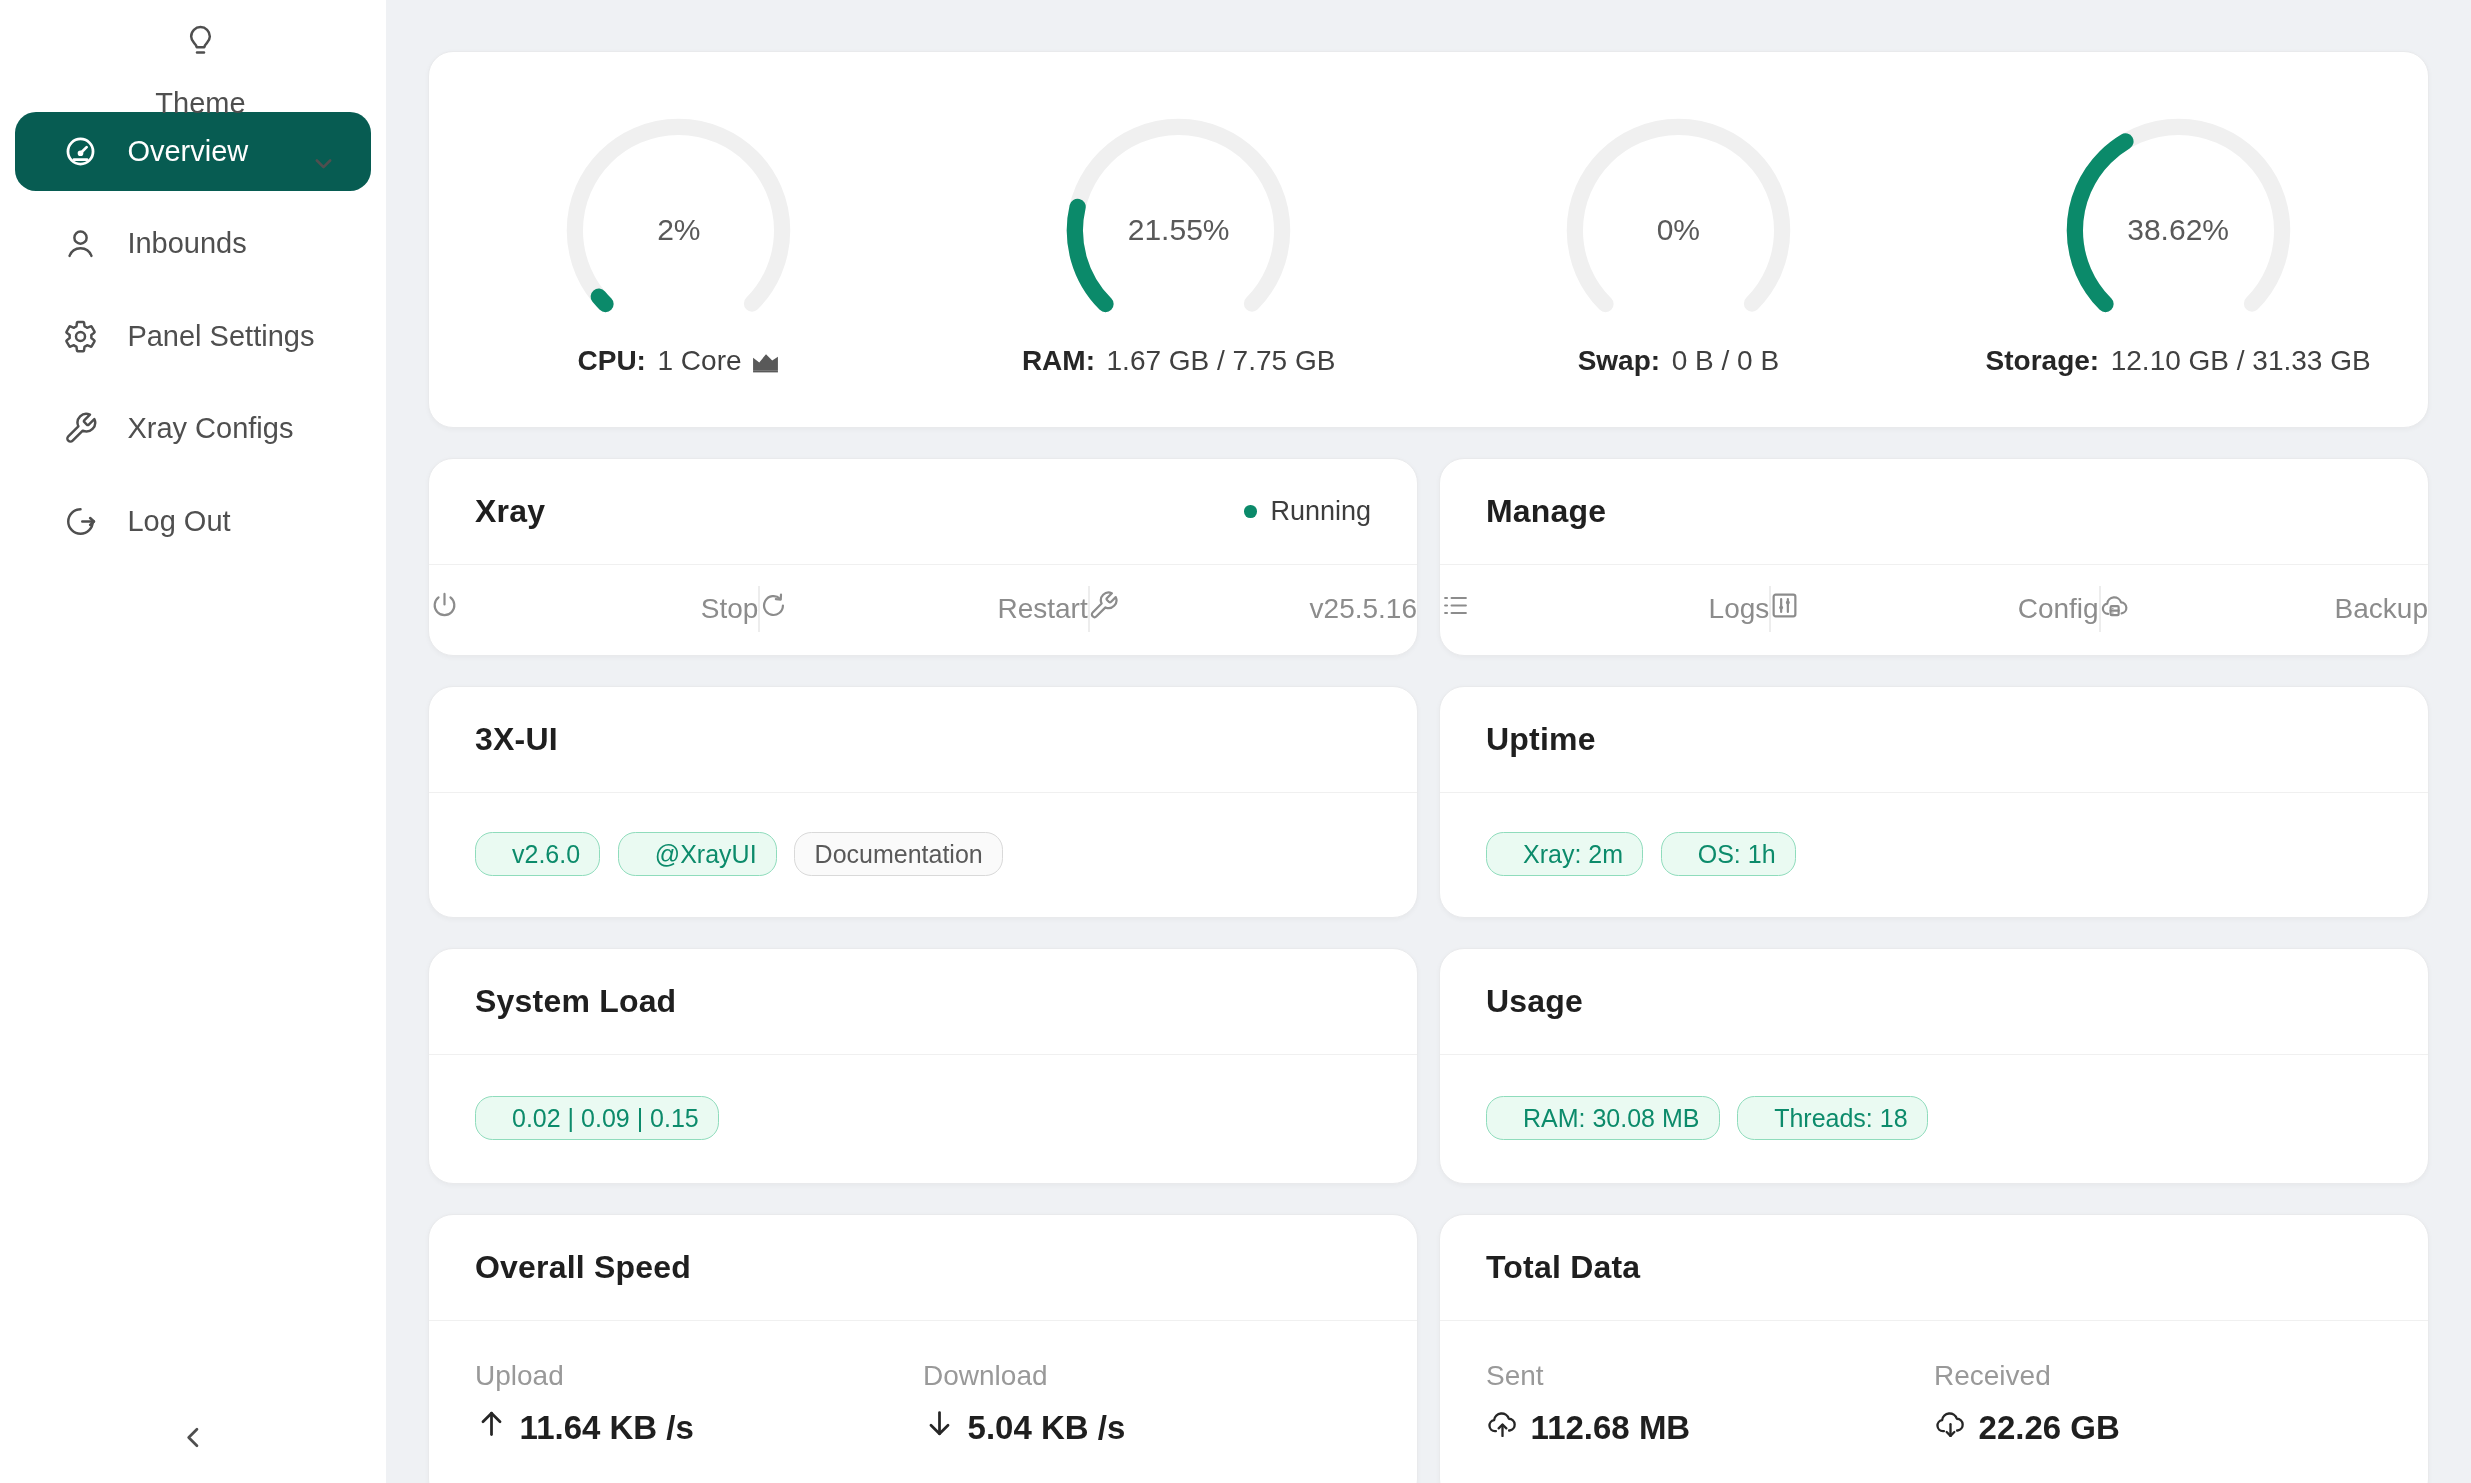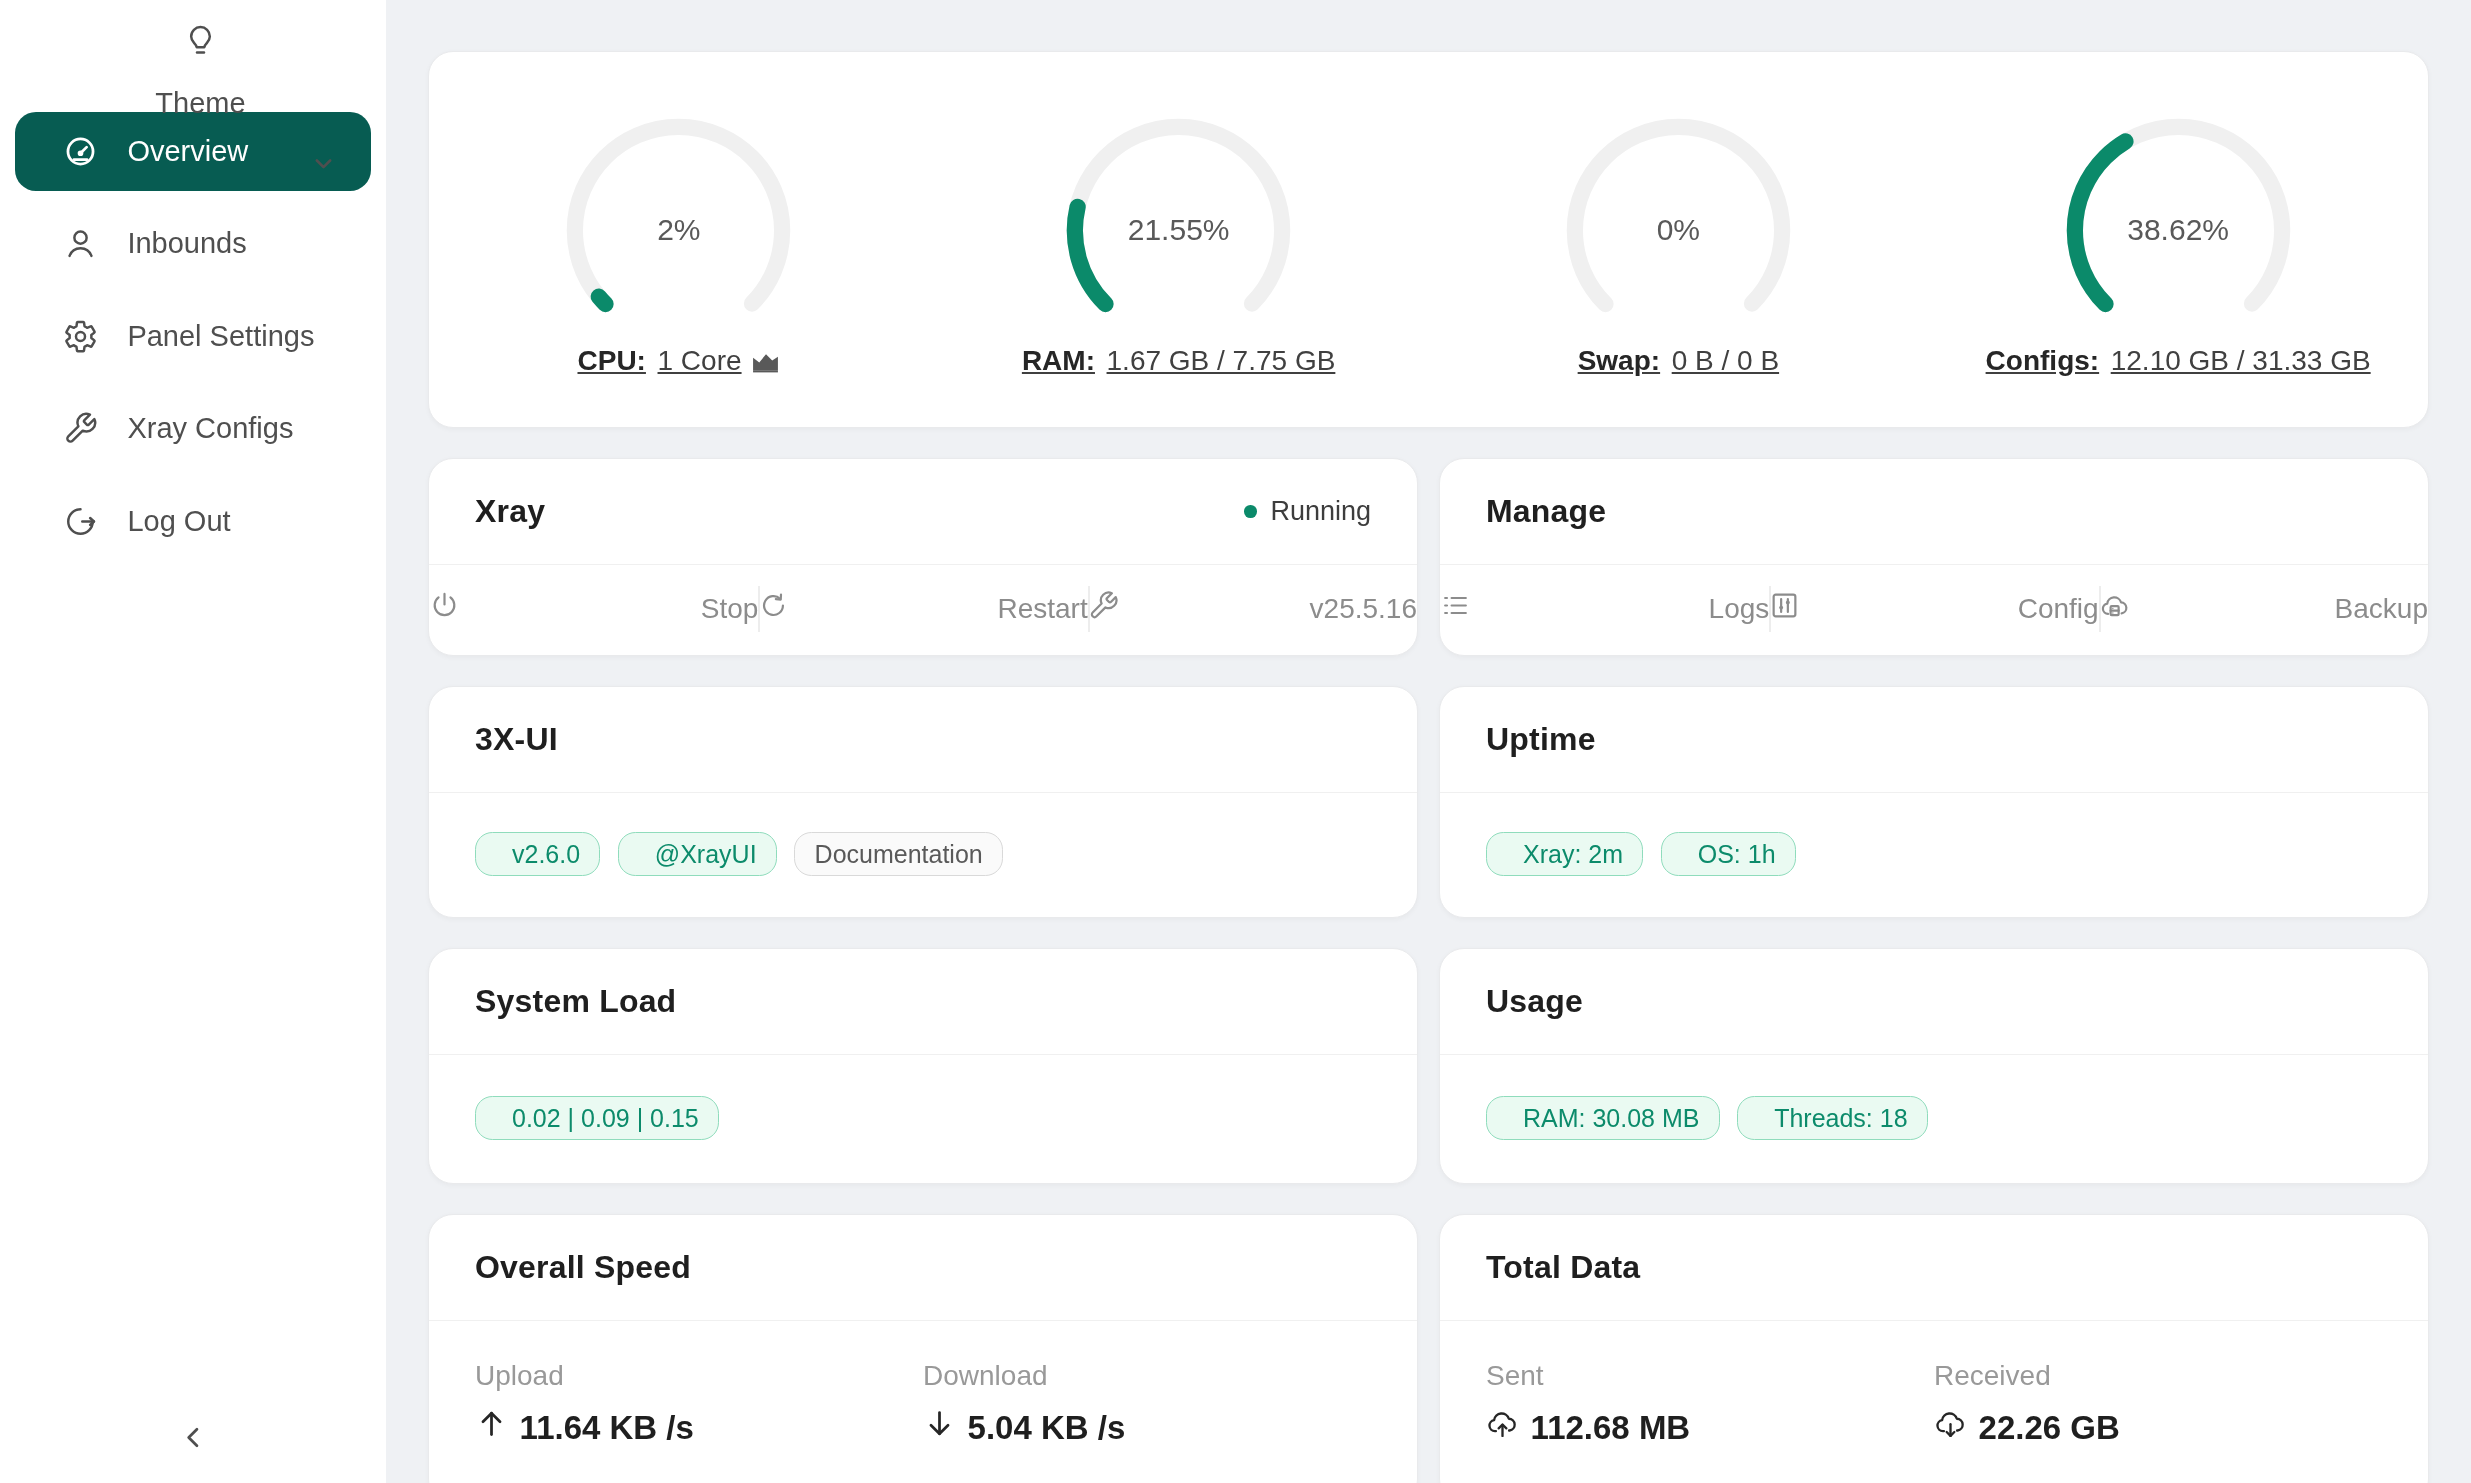--- a/index.html
+++ b/index.html
@@ -75,21 +75,21 @@
   .g-track { stroke:#f0f0f0; stroke-dasharray:75 25; }
   .g-fill  { stroke:#0b8a6a; }
   .gauge-pct {
     position:absolute; inset:0;
     display:flex; align-items:center; justify-content:center;
     font-size:30px; color:#595959;
   }
   .gauge-label {
     margin-top:-5.8px;
     font-size:28px; color:#404040;
-    display:flex; align-items:center; gap:9.7px;text-decoration:underline;
+    display:flex; align-items:center; gap:9.7px;
   }
   .gauge-label b { color:#262626; font-weight:700; margin-right:1.9px; }
   .chart-icn { width:29px; height:25px; color:#595959; cursor:pointer; }
 
   
   .cards-grid {
     margin-top:30px;
     display:grid;
     grid-template-columns:1fr 1fr;
     grid-template-rows:198px 232px 236px 290px;
@@ -284,21 +284,21 @@
 
     <div class="gauge-col">
       <div class="gauge-wrap">
         <svg viewBox="0 0 200 200">
           <circle class="g-track" cx="100" cy="100" r="86" pathLength="100"></circle>
           <circle class="g-fill" cx="100" cy="100" r="86" pathLength="100" style="stroke-dasharray: 28.965, 71.035;"></circle>
         </svg>
         <div class="gauge-pct">38.62%</div>
       </div>
       <div class="gauge-label">
-        <b>Configs:</b>
+        <b>Storage:</b>
           <span> 12.10 GB / 31.33 GB</span>
       </div>
     </div>
   </div>
 
   <div class="cards-grid">
 
     <div class="card">
       <div class="card-head">
         <span class="card-title">Xray</span>

